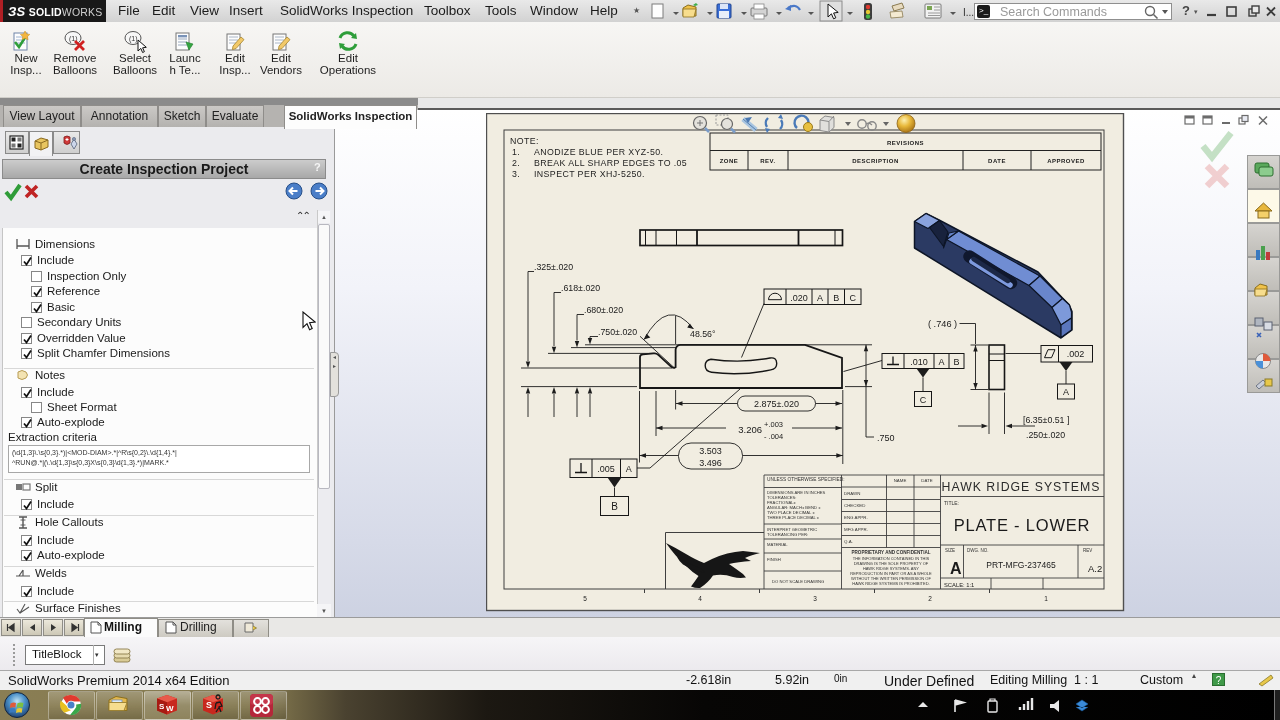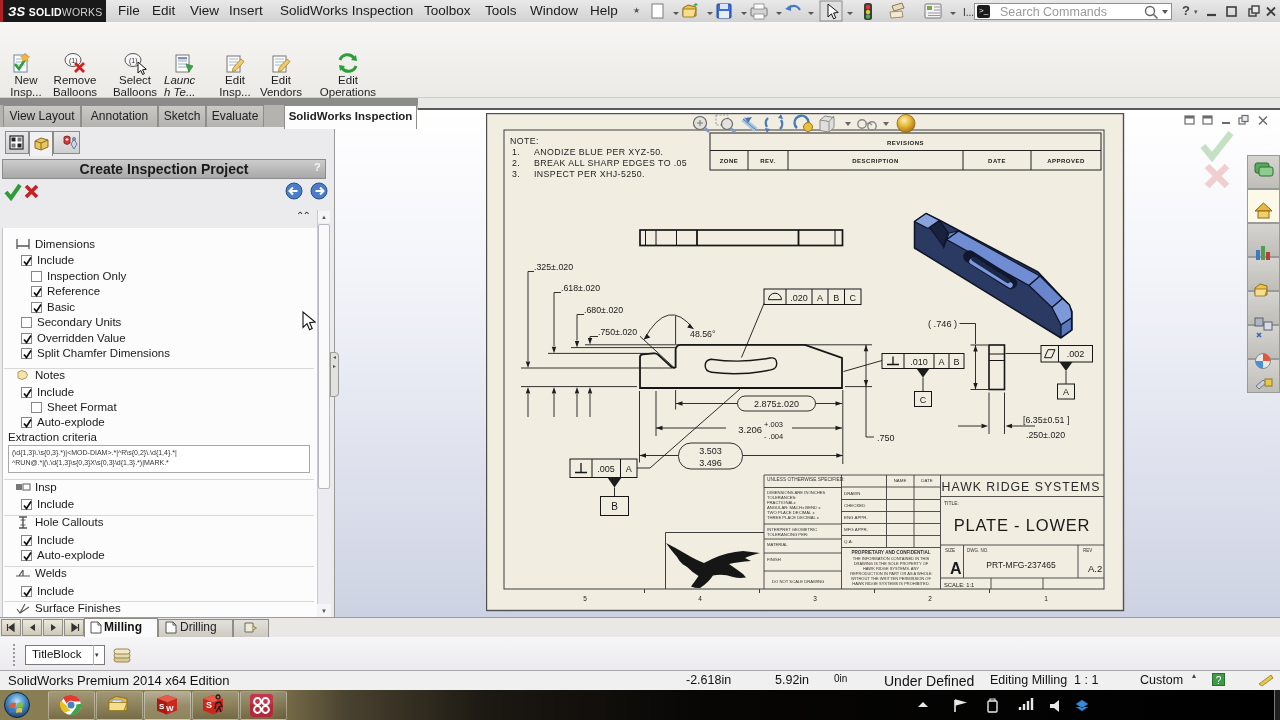--- a/index.html
+++ b/index.html
@@ -86,21 +86,21 @@
   <svg class="abs" style="left:1205px;top:4px;" width="72" height="15" viewBox="0 0 72 15">
     <path d="M2 11 h9" stroke="#3c3c3c" stroke-width="2.2"></path>
     <rect x="22" y="3" width="9" height="9" fill="none" stroke="#3c3c3c" stroke-width="1.6"></rect>
     <rect x="44" y="5" width="7" height="7" fill="none" stroke="#3c3c3c" stroke-width="1.4"></rect>
     <rect x="47" y="2" width="7" height="7" fill="#e9e9e9" stroke="#3c3c3c" stroke-width="1.4"></rect>
     <path d="M62 3.5 l8 8 M70 3.5 l-8 8" stroke="#3c3c3c" stroke-width="1.8"></path>
   </svg>
 </div>
 
 <div class="abs" style="left:0;top:22px;width:1280px;height:76px;background:linear-gradient(#f7f6f4,#eceae6);border-bottom:1px solid #d0cec9;"></div>
-<div id="cmdicons" style="position:absolute;left:0;top:38px;width:640px;height:76px;font-size:11.5px;color:#1e1e1e;">
+<div id="cmdicons" style="position:absolute;left:0;top:16px;width:640px;height:76px;font-size:11.5px;color:#1e1e1e;">
   <svg class="abs" style="left:0;top:14px;" width="400" height="24" viewBox="0 0 400 24">
 
     <rect x="14" y="3" width="13" height="17" fill="#fdfdfd" stroke="#6f84a8" stroke-width="1"></rect>
     <path d="M16 7 h9 M16 10 h9 M16 13 h9" stroke="#9fb4d0" stroke-width="1"></path>
     <path d="M15 12 l4 5 7-11" stroke="#2e9e3a" stroke-width="2.6" fill="none"></path>
     <path d="M25 1 l1.6 3 3.2 0.4 -2.3 2.2 0.6 3.2 -3.1-1.6 -2.8 1.6 0.5-3.2 -2.3-2.2 3.1-0.4 z" fill="#f4b63f" stroke="#c98f1e" stroke-width="0.5"></path>
 
     <ellipse cx="73" cy="8" rx="8" ry="6.5" fill="#f7f7f7" stroke="#555" stroke-width="1"></ellipse>
     <text x="69" y="11" font-size="7" fill="#333" font-family="Liberation Sans">(1)</text>
     <path d="M75 11 l9 9 M84 11 l-9 9" stroke="#d02020" stroke-width="2.8"></path>
@@ -123,21 +123,21 @@
     <path d="M279 16 l8 -9 3 2.6 -8 9 -3.6 1 z" fill="#f2c969" stroke="#a5842e" stroke-width="0.8"></path>
 
     <path d="M340 8 a8 8 0 0 1 14 -2" fill="none" stroke="#2e9e3a" stroke-width="3"></path>
     <path d="M356 3 l1 6 -6-1 z" fill="#2e9e3a"></path>
     <path d="M356 14 a8 8 0 0 1 -14 2" fill="none" stroke="#2e9e3a" stroke-width="3"></path>
     <path d="M340 19 l-1-6 6 1 z" fill="#2e9e3a"></path>
   </svg>
   <div class="abs" style="left:6px;top:36px;width:40px;text-align:center;">New<br>Insp...</div>
   <div class="abs" style="left:44px;top:36px;width:62px;text-align:center;">Remove<br>Balloons</div>
   <div class="abs" style="left:104px;top:36px;width:62px;text-align:center;">Select<br>Balloons</div>
-  <div class="abs" style="left:164px;top:36px;width:42px;font-style:italic;">Launc<br>h Te...</div>
+  <div class="abs" style="left:164px;top:36px;width:42px;text-align:center;">Launc<br>h Te...</div>
   <div class="abs" style="left:215px;top:36px;width:40px;text-align:center;">Edit<br>Insp...</div>
   <div class="abs" style="left:254px;top:36px;width:54px;text-align:center;">Edit<br>Vendors</div>
   <div class="abs" style="left:310px;top:36px;width:76px;text-align:center;">Edit<br>Operations</div>
 </div>
 
 <div class="abs" style="left:418px;top:98px;width:862px;height:10px;background:#e8e8e8;"></div>
 <div class="abs" style="left:418px;top:108px;width:862px;height:2px;background:#5a5a5a;"></div>
 <div class="abs" style="left:0;top:98px;width:418px;height:7px;background:#8b8b8b;"></div>
 <div class="abs" style="left:0;top:105px;width:418px;height:22px;background:#b5b3b0;"></div>
 <div id="cmtabs" style="position:absolute;left:0;top:105px;height:22px;font-size:12px;color:#222;z-index:5;">
@@ -235,21 +235,21 @@
             <path d="M2 5.5 L4.5 8.5 L9 1.5" stroke="#111" stroke-width="1.7" fill="none"></path>
           </svg></div>
     <div class="lb" style="left:37px;top:289px;">Auto-explode</div>
     <div class="lb" style="left:8px;top:304px;">Extraction criteria</div>
     <div class="abs" style="left:8px;top:318px;width:302px;height:28px;background:#fff;border:1px solid #a8a8a8;font-size:7px;color:#333;padding:2px 3px;line-height:1.45;white-space:nowrap;overflow:hidden;">(\d{1,3}\.\s{0,3}.*)|&lt;MOD-DIAM&gt;.*|^R\s{0,2}\.\d{1,4}.*|<br>^RUN@.*|(\.\d{1,3}\s{0,3}X\s{0,3}\d{1,3}.*)|MARK.*</div>
     <div class="sep" style="top:352px;"></div>
     <svg class="abs" style="left:15px;top:355px;" width="16" height="11" viewBox="0 0 16 11">
           <rect x="1" y="2" width="6" height="6" fill="#777"></rect>
           <rect x="8" y="2" width="7" height="6" fill="none" stroke="#777" stroke-width="1.2"></rect>
         </svg>
-    <div class="lb" style="left:35px;top:354px;">Insp</div>
+    <div class="lb" style="left:35px;top:354px;">Split</div>
     <div class="cb" style="left:21px;top:372px;"><svg width="11" height="11">
             <path d="M2 5.5 L4.5 8.5 L9 1.5" stroke="#111" stroke-width="1.7" fill="none"></path>
           </svg></div>
     <div class="lb" style="left:37px;top:371px;">Include</div>
     <div class="sep" style="top:388px;"></div>
     <svg class="abs" style="left:17px;top:389px;" width="12" height="13" viewBox="0 0 12 13">
           <path d="M2 1 h8 M2 12 h8 M6 1 v11" stroke="#555" stroke-width="1.4" fill="none"></path>
           <path d="M3.5 4 h5 M3.5 9 h5" stroke="#555" stroke-width="0.9"></path>
         </svg>
     <div class="lb" style="left:35px;top:389px;">Hole Callouts</div>

